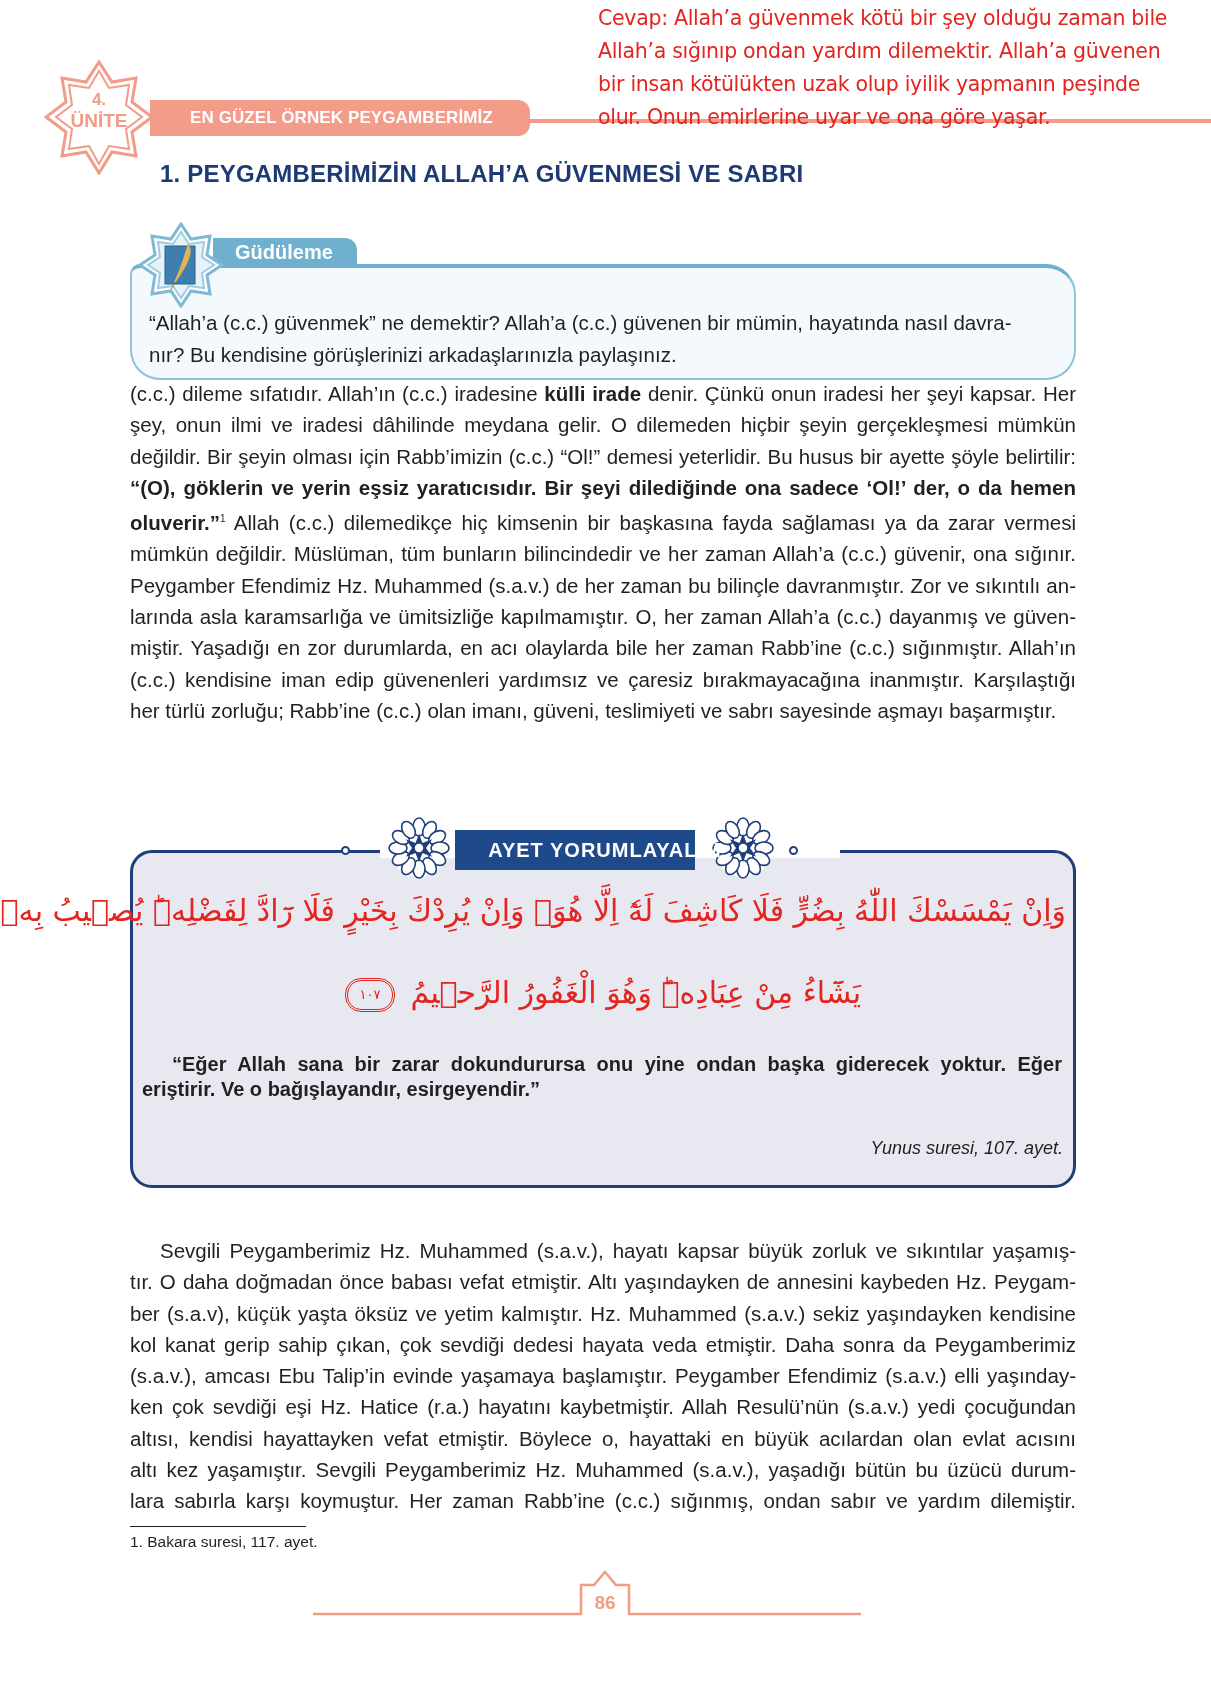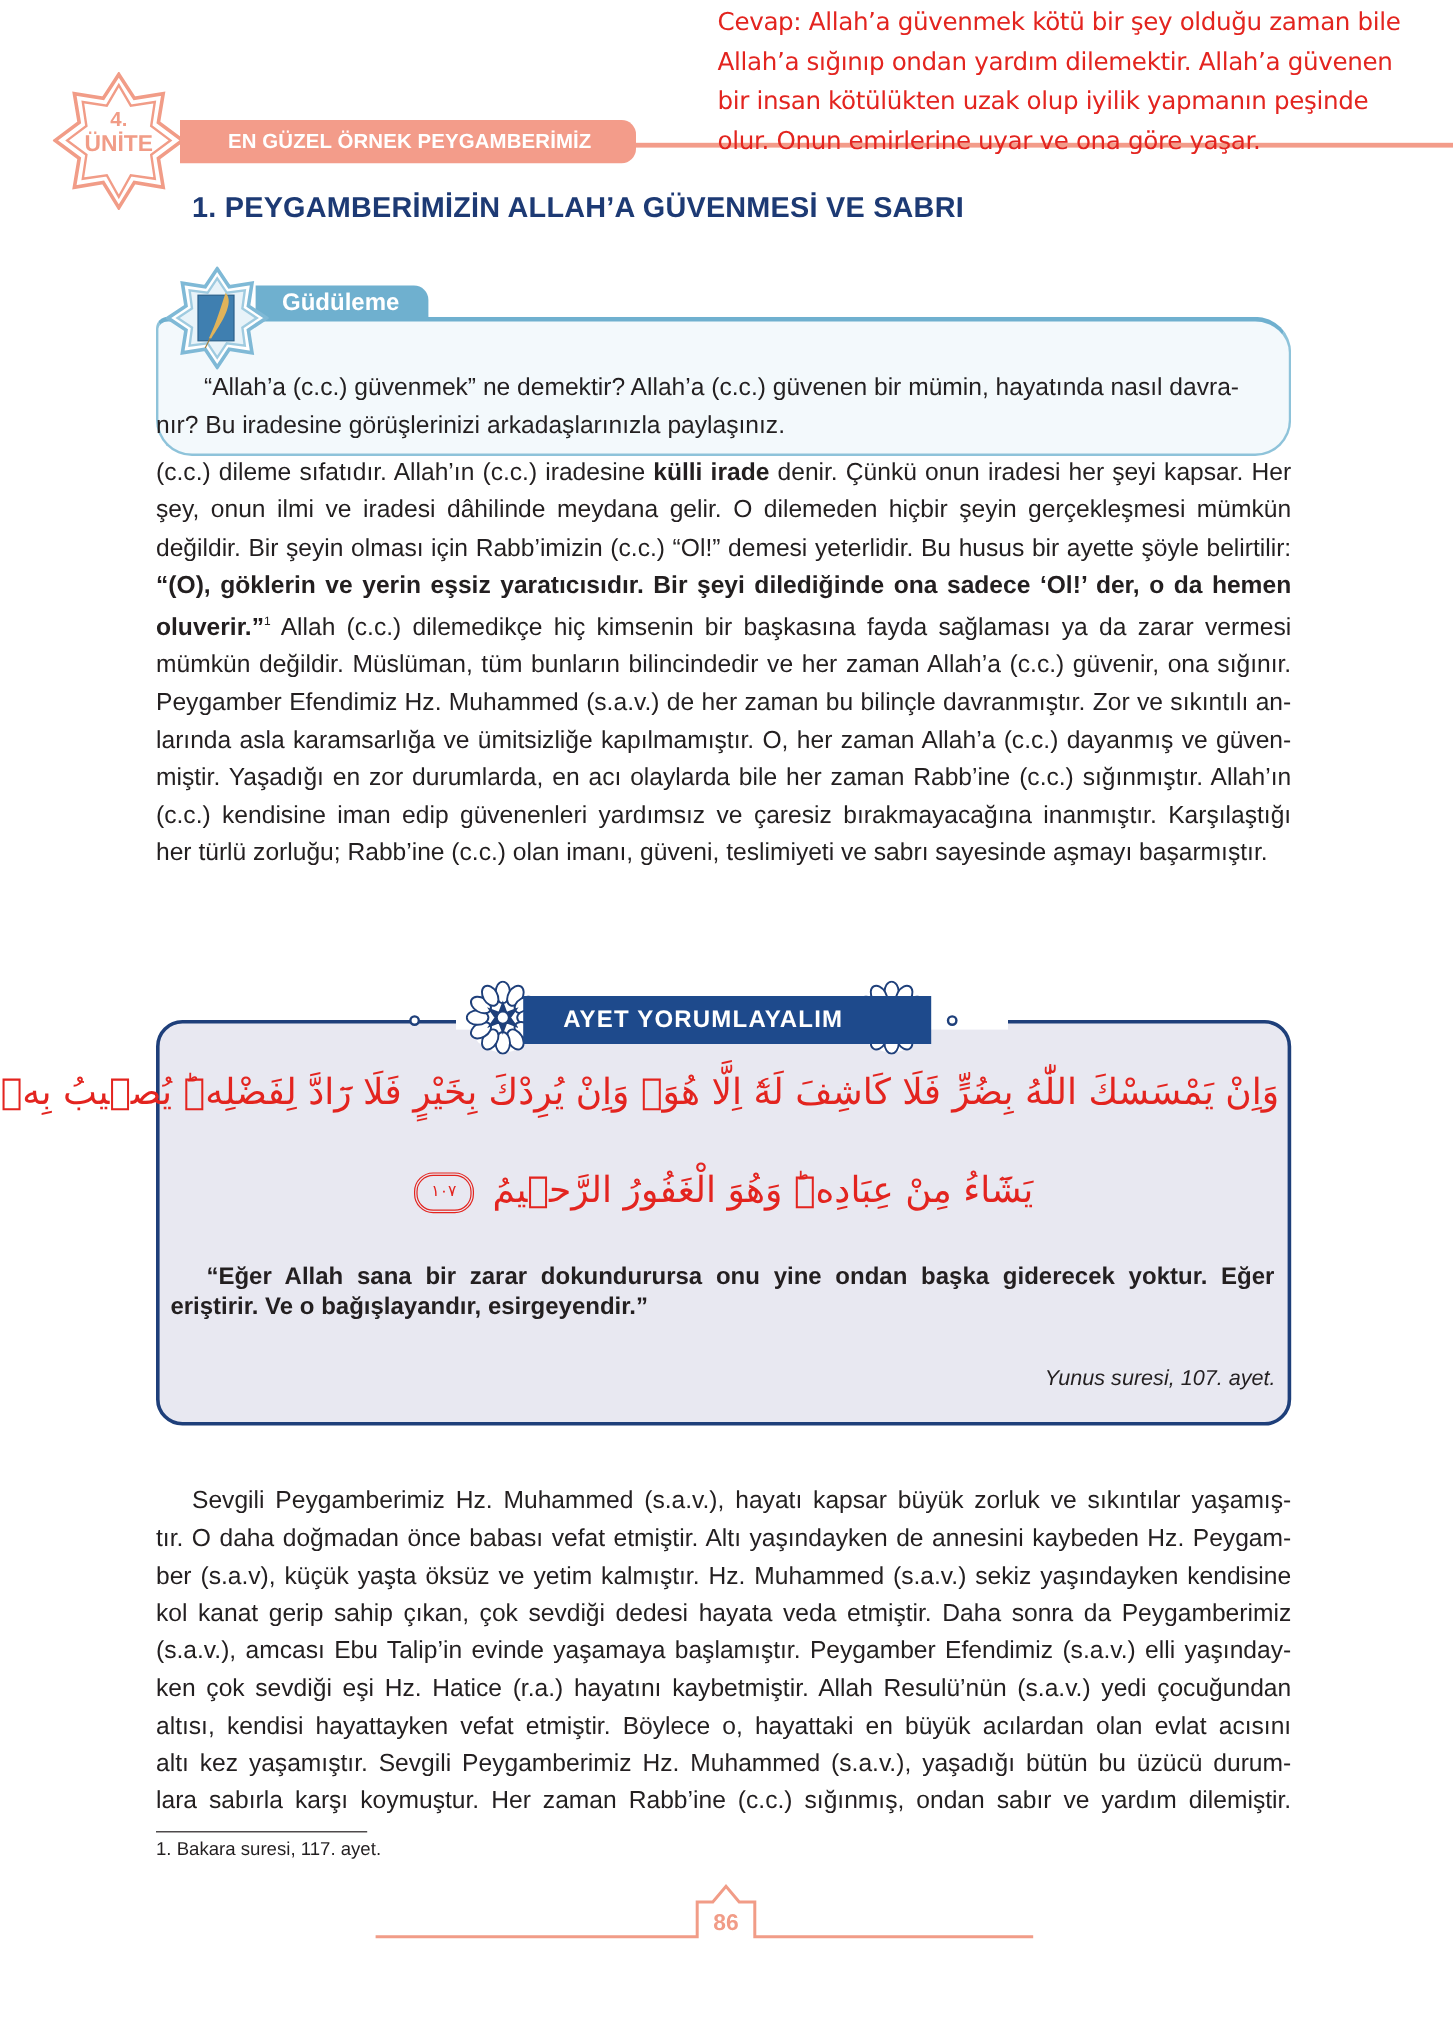--- a/index.html
+++ b/index.html
@@ -28,39 +28,39 @@
   
   .motivation-box { position: absolute; left: 130px; top: 264px; width: 946px; height: 116px;
                     background: #f3f9fc; border: 2px solid #8ec3da; border-top: 4px solid #6fb0cf;
                     border-radius: 10px 30px 30px 30px; }
   .motivation-tab { position: absolute; left: 213px; top: 238px; width: 144px; height: 28px;
                     background: #6fb0cf; border-radius: 0 12px 0 0; }
   .motivation-tab-label { position: absolute; left: 22px; top: 3px; color: #fff; font-weight: bold; font-size: 20px; }
   .motivation-icon { position: absolute; left: 138px; top: 222px; width: 86px; height: 86px; }
   .motivation-text { position: absolute; left: 130px; top: 307px; width: 946px; font-size: 20.5px;
                      line-height: 32px; color: #231f20; text-align: justify; }
-  .motivation-text span { display: block; }
+  .motivation-text span { display: block; padding-left: 19px; }
   .ml1 { padding-left: 40px; }
   .ml2 { padding-left: 0; }
 
   
   .para { position: absolute; left: 130px; width: 946px; font-size: 20.5px; line-height: 31.3px;
           text-align: justify; color: #231f20; }
   .para .line { display: block; white-space: nowrap; text-align-last: justify; }
   .para .line.last { text-align-last: left; }
   .para .indent { padding-left: 30px; }
   b { font-weight: bold; }
   sup { font-size: 10px; vertical-align: 8px; }
 
   
   .ayet-box { position: absolute; left: 130px; top: 850px; width: 946px; height: 338px;
               background: #e8e8f1; border: 3px solid #1e3f7a; border-radius: 22px; }
   .ayet-top-cover { position: absolute; left: 380px; top: 840px; width: 460px; height: 18px; background: #fff; }
   .ayet-dot { position: absolute; width: 9px; height: 9px; border: 2px solid #1e3f7a; border-radius: 50%; background: #fff; }
-  .ayet-banner { position: absolute; left: 436px; top: 830px; width: 340px; height: 40px; background: #1e4a8c; }
+  .ayet-banner { position: absolute; left: 455px; top: 830px; width: 240px; height: 40px; background: #1e4a8c; }
   .ayet-banner-label { position: absolute; left: 0; top: 9px; width: 300px; text-align: center; color: #fff;
                        font-weight: bold; font-size: 20px; letter-spacing: 1px; }
   .rosette { position: absolute; width: 62px; height: 62px; }
   .arabic { position: absolute; left: 140px; width: 926px; direction: rtl; text-align: center;
             color: #e3241f; font-family: "DejaVu Sans", sans-serif; font-size: 30px; white-space: nowrap; }
   .arabic-1 { top: 893px; }
   .arabic-2 { top: 975px; }
   .verse-num { display: inline-block; width: 50px; height: 34px; border: 3px double #e3241f; border-radius: 16px;
                font-size: 13px; line-height: 27px; text-align: center; vertical-align: middle; margin-right: 6px; }
   .ayet-translation { position: absolute; left: 142px; top: 1052px; width: 920px; font-weight: bold;
@@ -112,21 +112,21 @@
   <svg width="86" height="86" viewBox="0 0 86 86">
     <polygon points="43,2 53,17 72,14 69,33 84,43 69,53 72,72 53,69 43,84 33,69 14,72 17,53 2,43 17,33 14,14 33,17" fill="#ffffff" stroke="#7fb9d6" stroke-width="3"></polygon>
     <polygon points="43,10 51,22 66,20 64,35 76,43 64,51 66,66 51,64 43,76 35,64 20,66 22,51 10,43 22,35 20,20 35,22" fill="#e8f3f9" stroke="#9fcbe0" stroke-width="2"></polygon>
     <rect x="27" y="24" width="30" height="38" fill="#3f7fb0" stroke="#2a5f8a" stroke-width="1"></rect>
     <path d="M50 22 C58 30, 46 48, 38 60 L36 60 C42 48, 46 34, 50 22 Z" fill="#e0b35a"></path>
     <line x1="37" y1="60" x2="33" y2="68" stroke="#a38040" stroke-width="1"></line>
   </svg>
 </div>
 <div class="motivation-text">
   <span class="ml1">“Allah’a (c.c.) güvenmek” ne demektir? Allah’a (c.c.) güvenen bir mümin, hayatında nasıl davra-</span>
-  <span class="ml2">nır? Bu iradesine görüşlerinizi arkadaşlarınızla paylaşınız.</span>
+  <span class="ml2">nır? Bu kendisine görüşlerinizi arkadaşlarınızla paylaşınız.</span>
 </div>
 
 <div class="para" style="top:378px;">
   <span class="line"><span>(c.c.) dileme sıfatıdır. Allah’ın (c.c.) iradesine </span><b>külli irade</b><span> denir. Çünkü onun iradesi her şeyi kapsar. Her</span></span>
   <span class="line">şey, onun ilmi ve iradesi dâhilinde meydana gelir. O dilemeden hiçbir şeyin gerçekleşmesi mümkün</span>
   <span class="line">değildir. Bir şeyin olması için Rabb’imizin (c.c.) “Ol!” demesi yeterlidir. Bu husus bir ayette şöyle belirtilir:</span>
   <b class="line">“(O), göklerin ve yerin eşsiz yaratıcısıdır. Bir şeyi dilediğinde ona sadece ‘Ol!’ der, o da hemen</b>
   <span class="line"><b>oluverir.”</b><sup>1</sup><span> Allah (c.c.) dilemedikçe hiç kimsenin bir başkasına fayda sağlaması ya da zarar vermesi</span></span>
   <span class="line">mümkün değildir. Müslüman, tüm bunların bilincindedir ve her zaman Allah’a (c.c.) güvenir, ona sığınır.</span>
   <span class="line">Peygamber Efendimiz Hz. Muhammed (s.a.v.) de her zaman bu bilinçle davranmıştır. Zor ve sıkıntılı an-</span>

